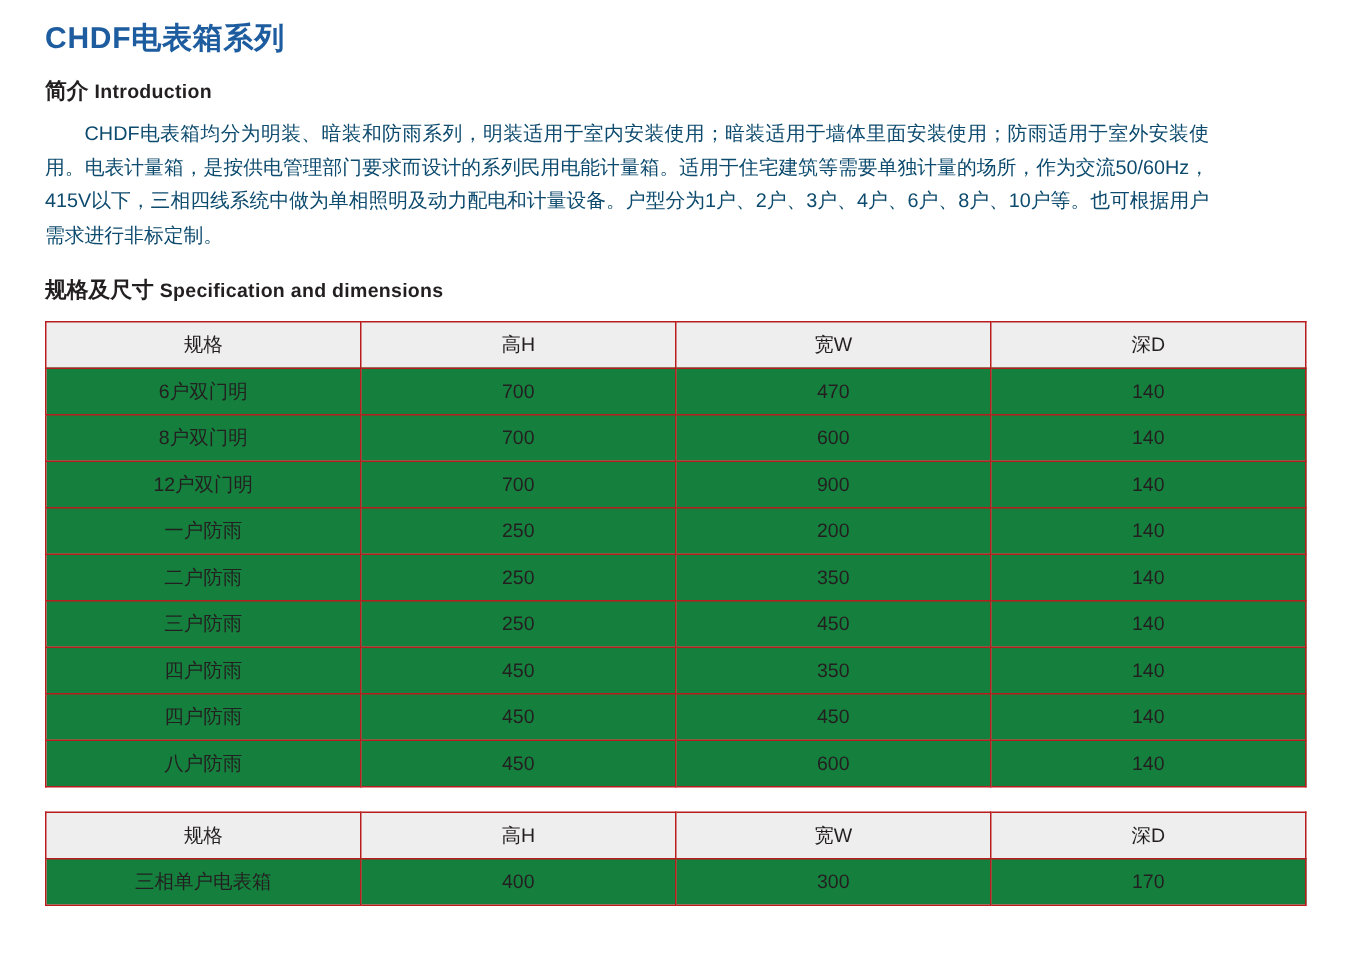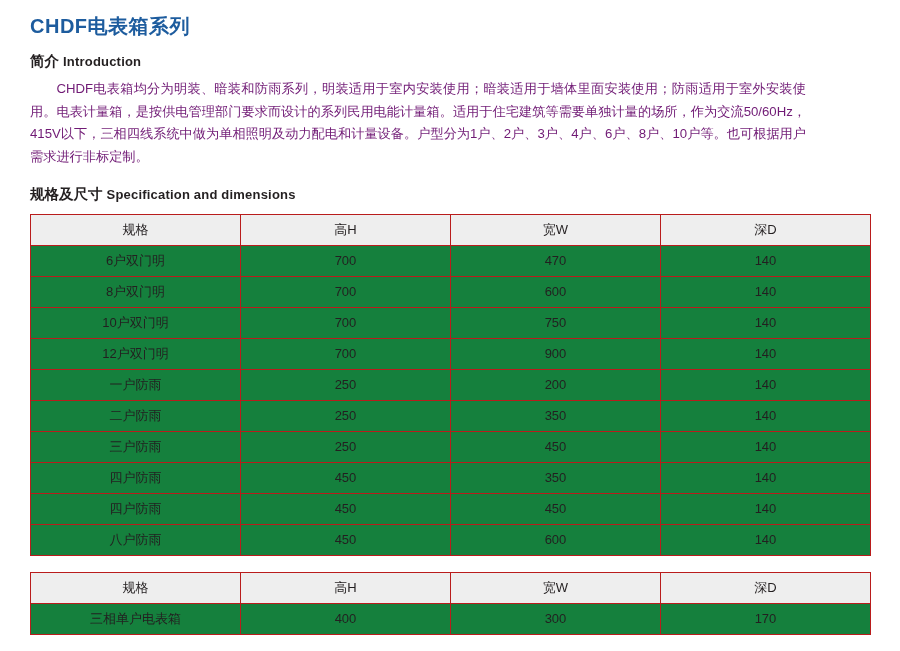--- a/index.html
+++ b/index.html
@@ -39,21 +39,21 @@
   .section-heading .en {
     font-size: 13px;
     letter-spacing: 0.2px;
   }
   .intro-text {
     font-size: 13.2px;
     line-height: 1.72;
     text-align: justify;
     margin: 0 0 16px 0;
     text-indent: 2em;
-    color: #701a75;
+    color: #0c4a6e;
   }
   .spec-heading {
     margin-top: 2px;
     margin-bottom: 10px;
   }
   table.spec {
     border-collapse: collapse;
     width: 840px;
     table-layout: fixed;
     margin-bottom: 16px;
@@ -123,26 +123,20 @@
         <td>470</td>
         <td>140</td>
       </tr>
       <tr>
         <td>8户双门明</td>
         <td>700</td>
         <td>600</td>
         <td>140</td>
       </tr>
       <tr>
-        <td>10户双门明</td>
-        <td>700</td>
-        <td>750</td>
-        <td>140</td>
-      </tr>
-      <tr>
         <td>12户双门明</td>
         <td>700</td>
         <td>900</td>
         <td>140</td>
       </tr>
       <tr>
         <td>一户防雨</td>
         <td>250</td>
         <td>200</td>
         <td>140</td>

